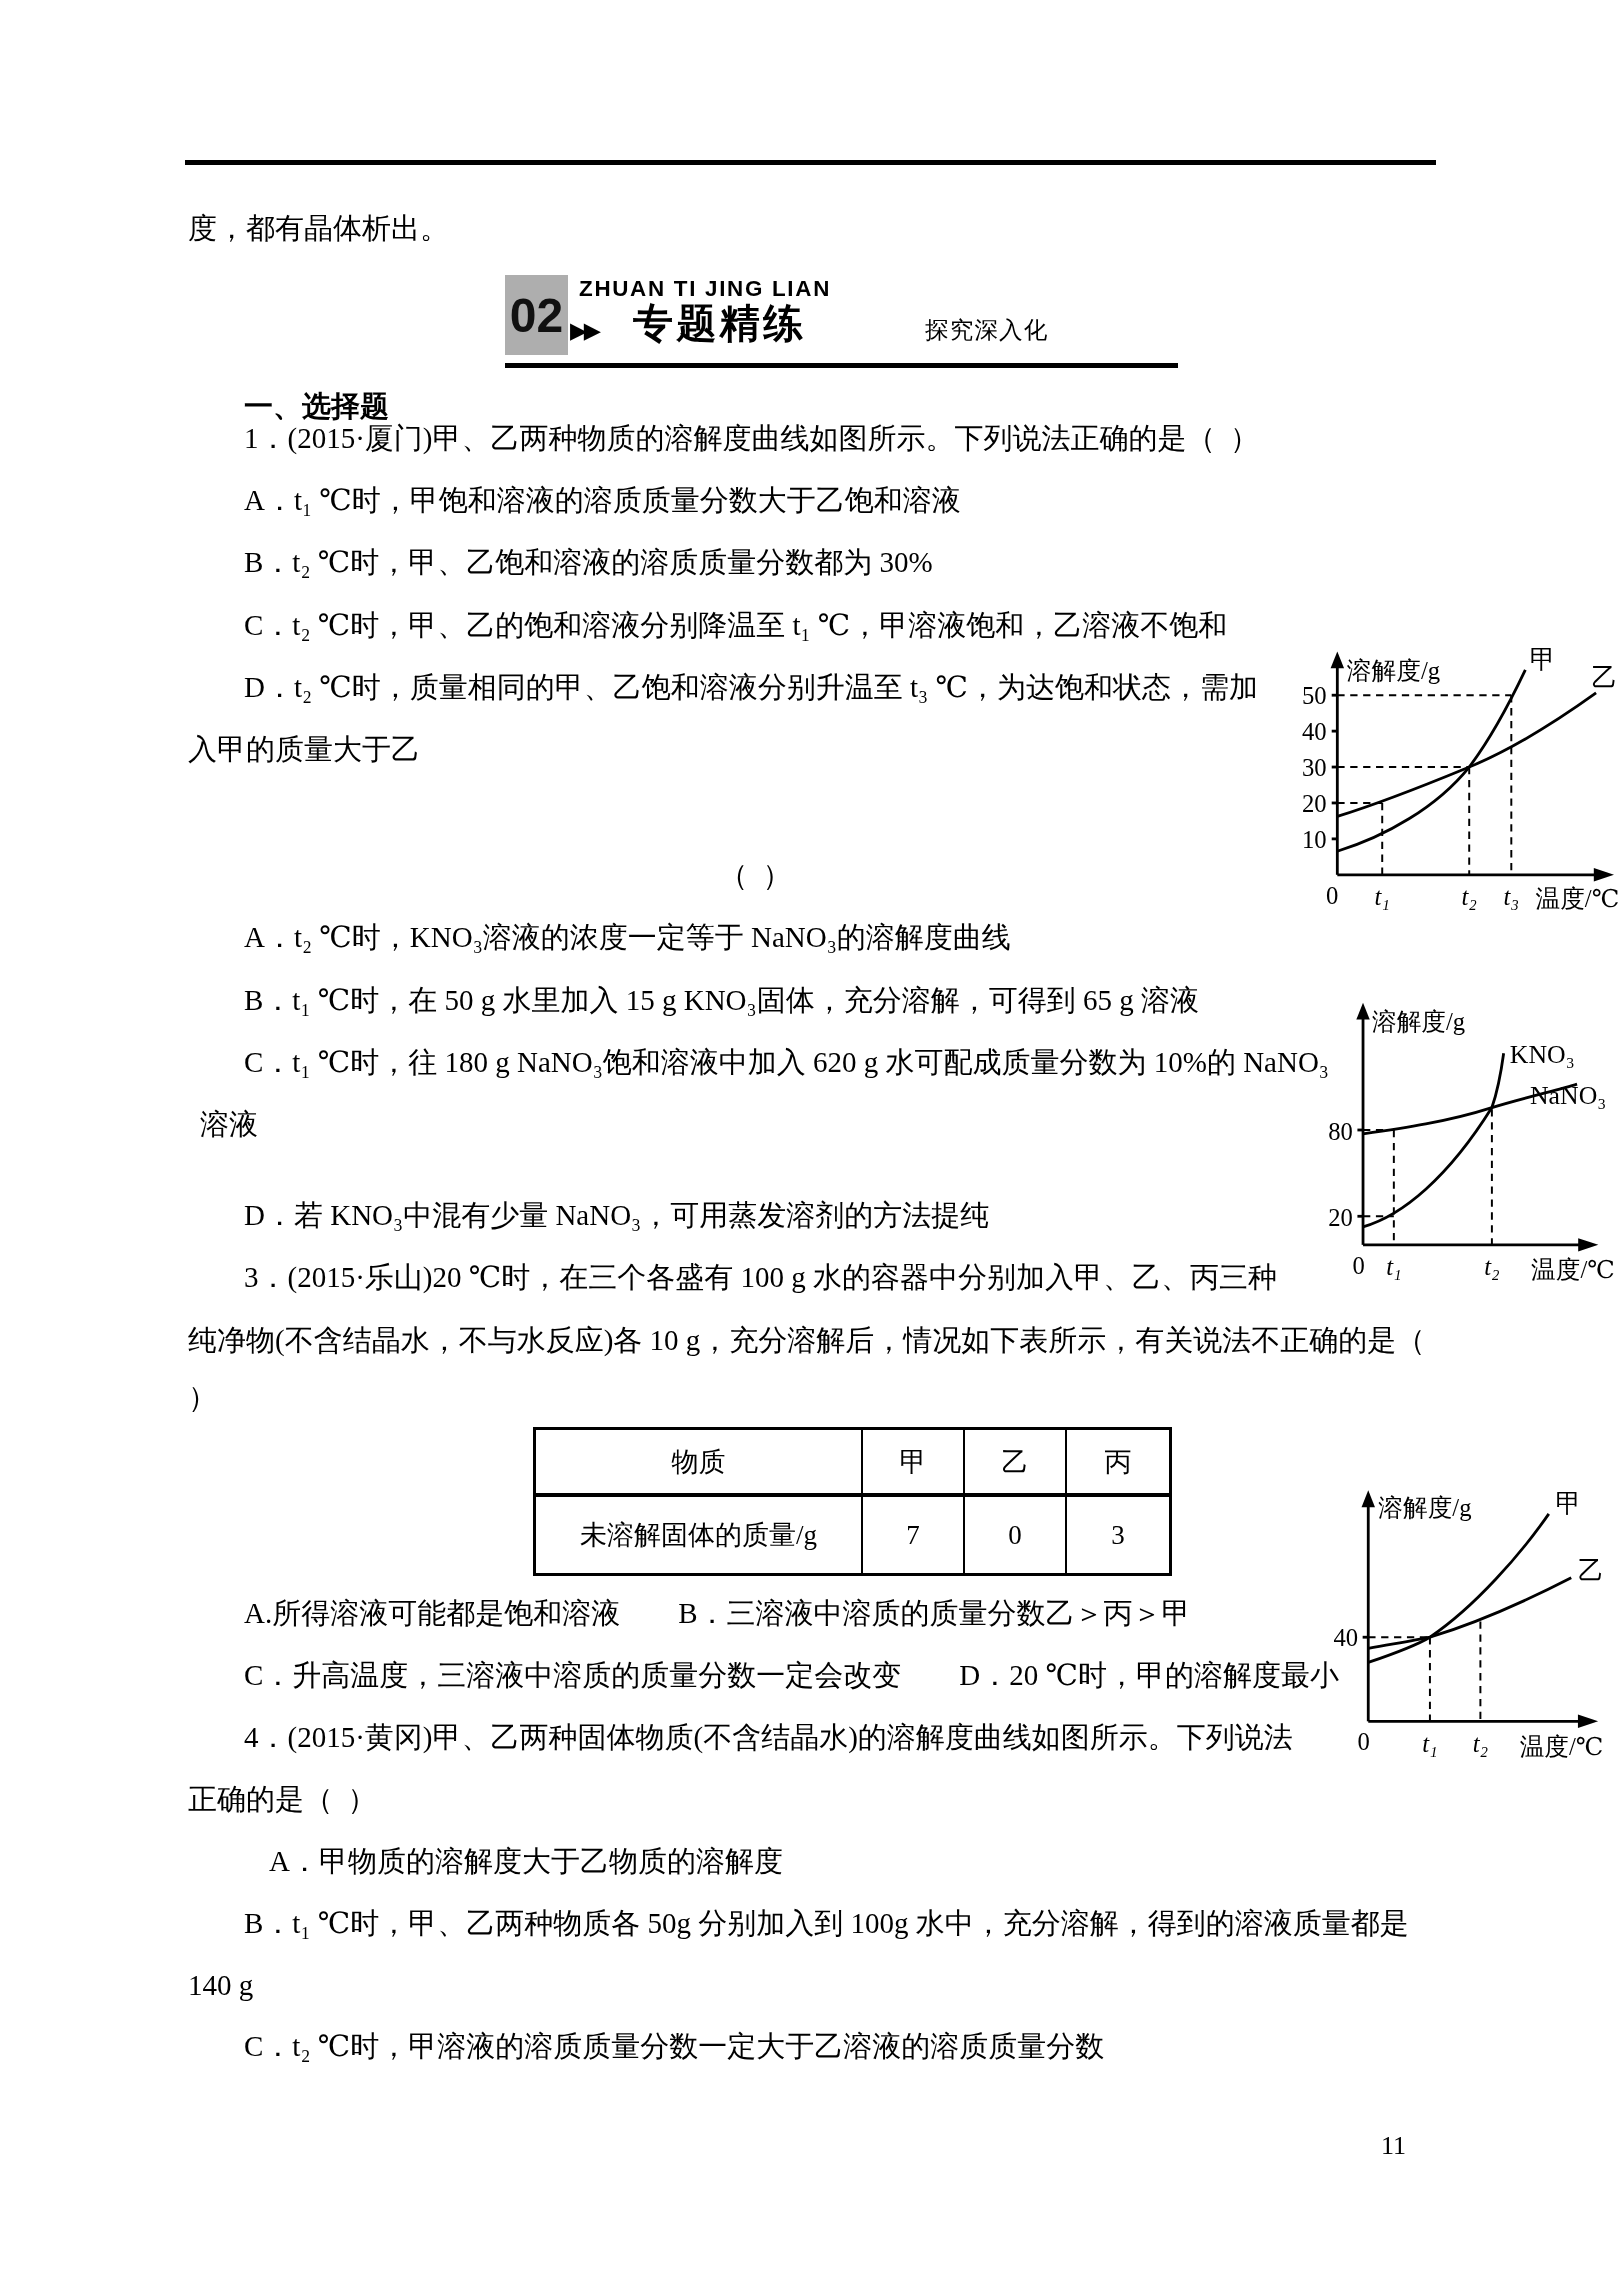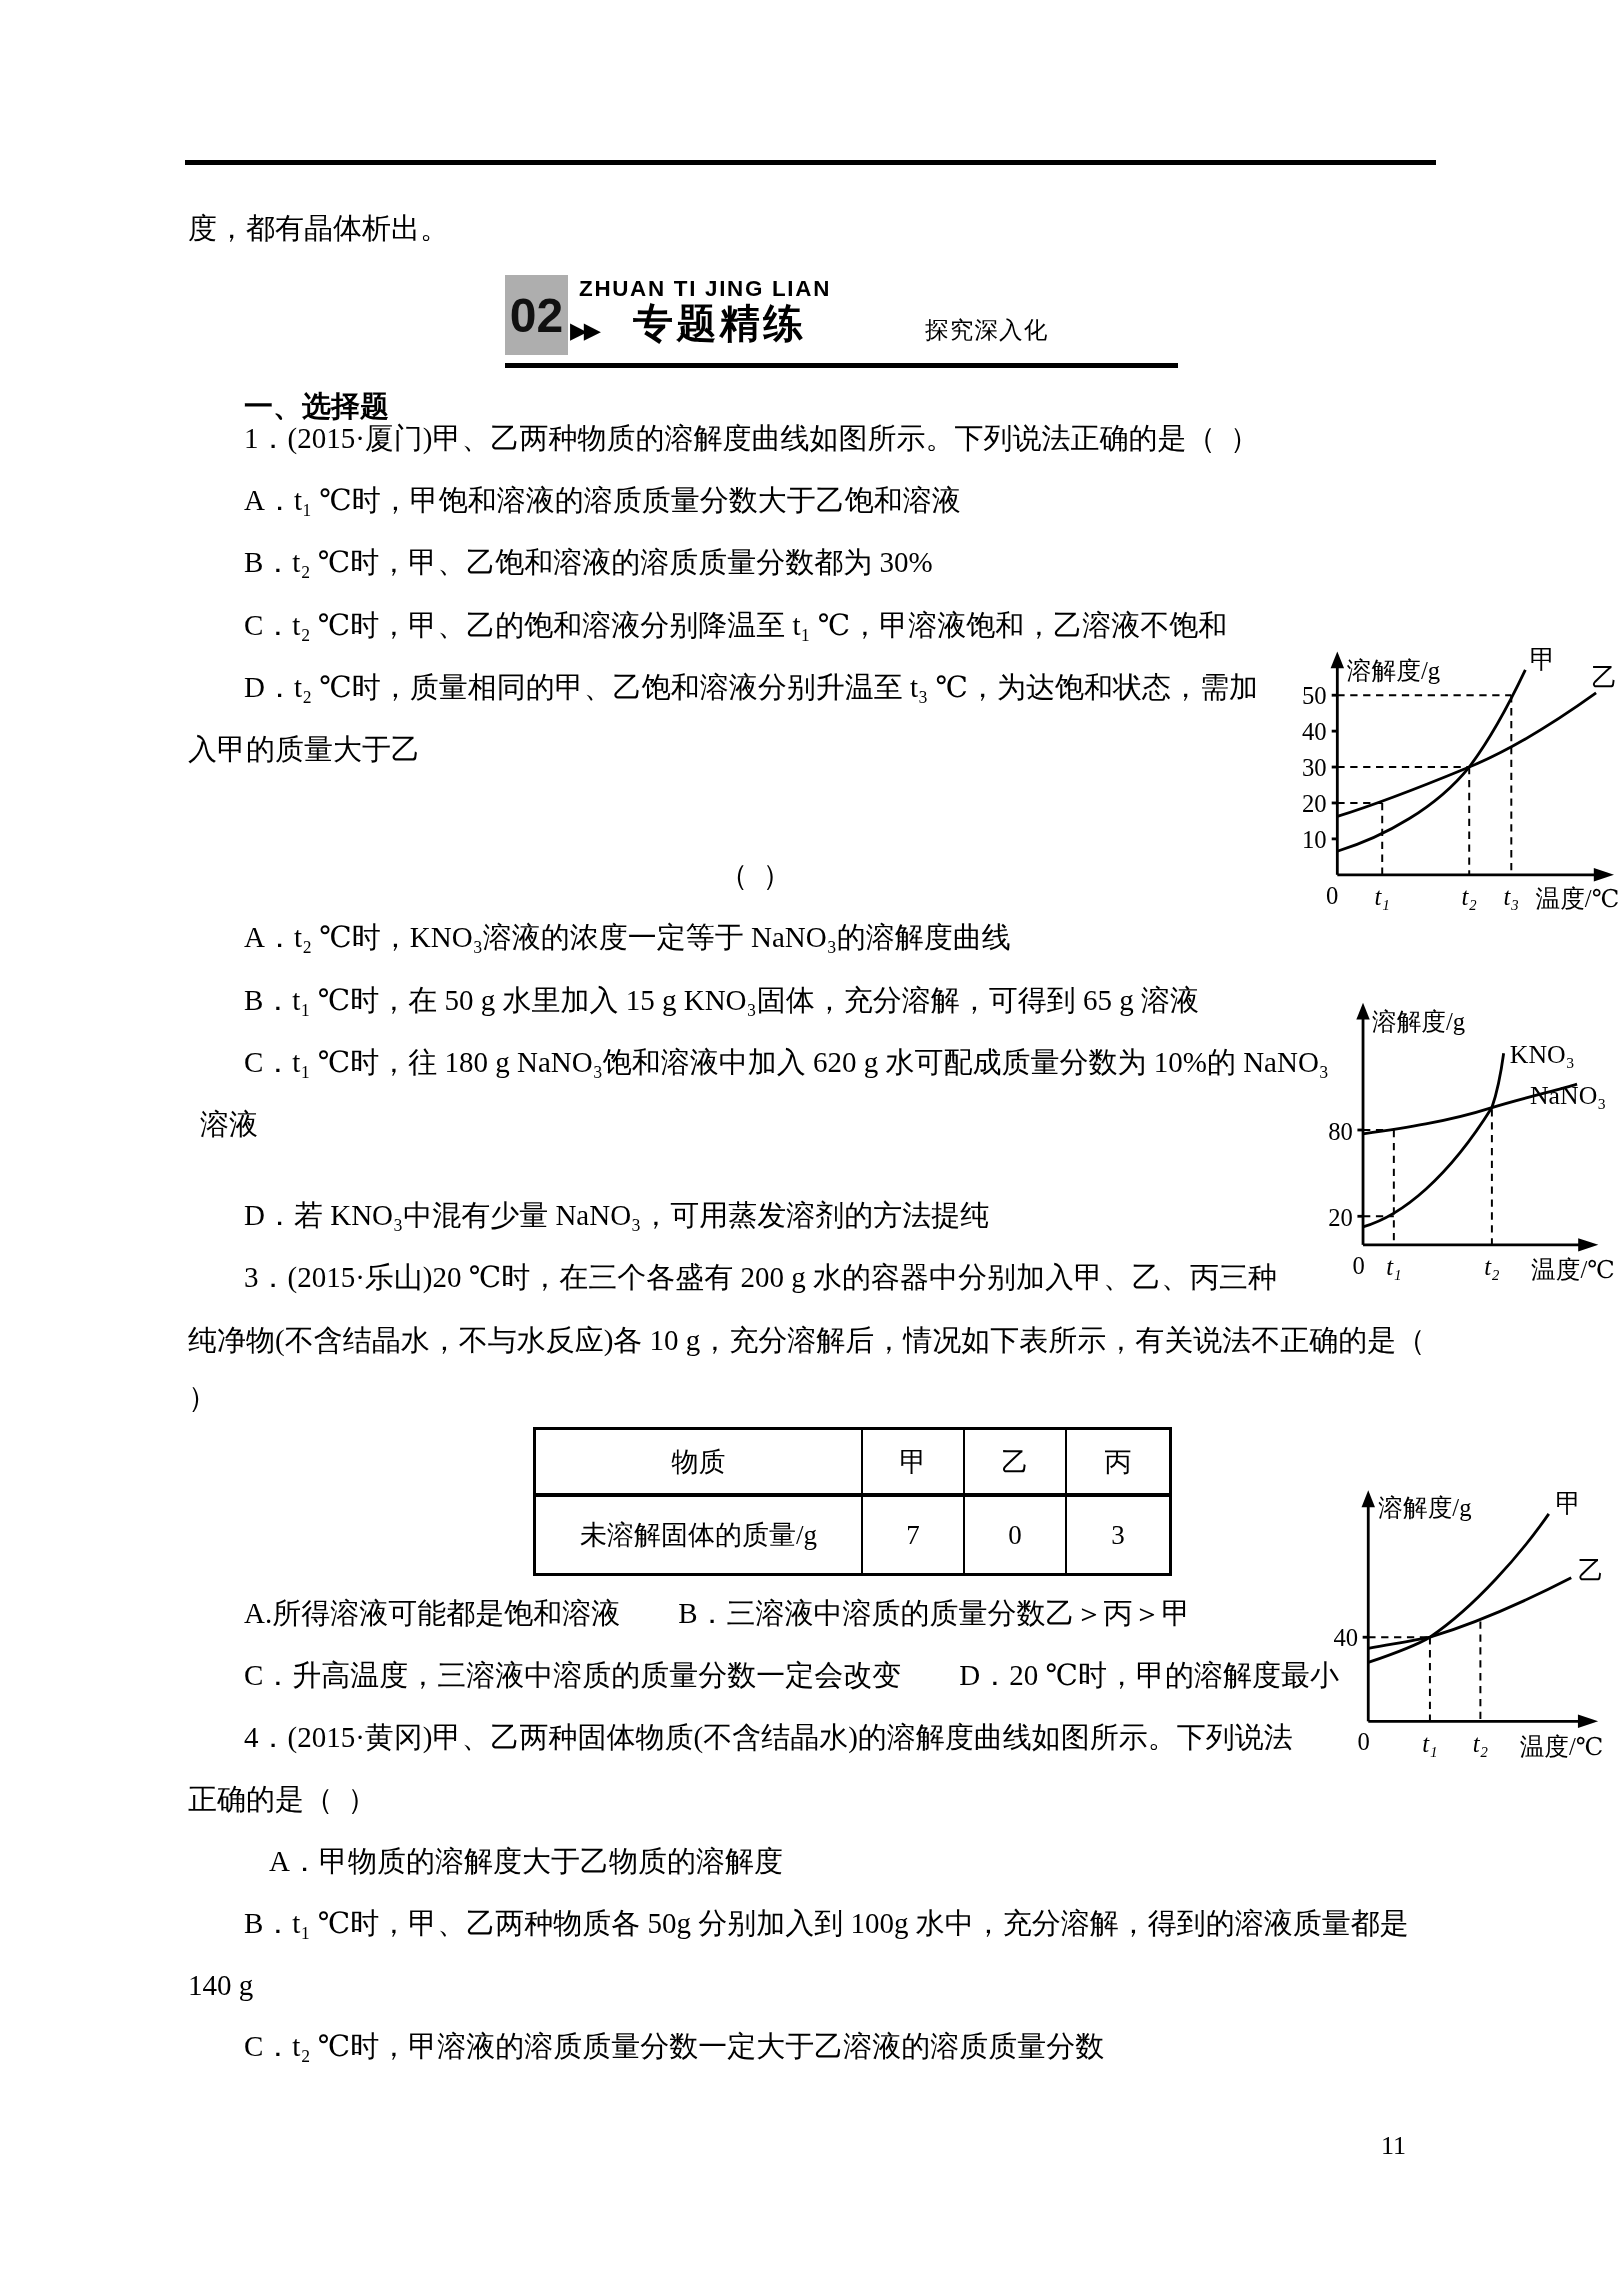--- a/index.html
+++ b/index.html
@@ -67,21 +67,21 @@
   <div class="ln" style="left:244px;top:609px;">C．t₂ ℃时，甲、乙的饱和溶液分别降温至 t₁ ℃，甲溶液饱和，乙溶液不饱和</div>
   <div class="ln" style="left:188px;top:733px;">入甲的质量大于乙</div>
 
   <div class="ln" style="left:719px;top:859px;">（  ）</div>
   <div class="ln" style="left:244px;top:921px;">A．t₂ ℃时，KNO₃溶液的浓度一定等于 NaNO₃的溶解度曲线</div>
   <div class="ln" style="left:244px;top:984px;">B．t₁ ℃时，在 50 g 水里加入 15 g KNO₃固体，充分溶解，可得到 65 g 溶液</div>
   <div class="ln" style="left:244px;top:1046px;">C．t₁ ℃时，往 180 g NaNO₃饱和溶液中加入 620 g 水可配成质量分数为 10%的 NaNO₃</div>
   <div class="ln" style="left:200px;top:1108px;">溶液</div>
   <div class="ln" style="left:244px;top:1199px;">D．若 KNO₃中混有少量 NaNO₃，可用蒸发溶剂的方法提纯</div>
 
-  <div class="ln" style="left:244px;top:1261px;">3．(2015·乐山)20 ℃时，在三个各盛有 200 g 水的容器中分别加入甲、乙、丙三种</div>
+  <div class="ln" style="left:244px;top:1261px;">3．(2015·乐山)20 ℃时，在三个各盛有 100 g 水的容器中分别加入甲、乙、丙三种</div>
   <div class="ln" style="left:188px;top:1324px;">纯净物(不含结晶水，不与水反应)各 10 g，充分溶解后，情况如下表所示，有关说法不正确的是（</div>
   <div class="ln" style="left:188px;top:1381px;">）</div>
 
   <div class="tbl-wrap">
     <table class="qtable">
       <tbody>
           <tr class="hd">
         <td class="c0">物质</td>
         <td class="c1">甲</td>
         <td class="c2">乙</td>

